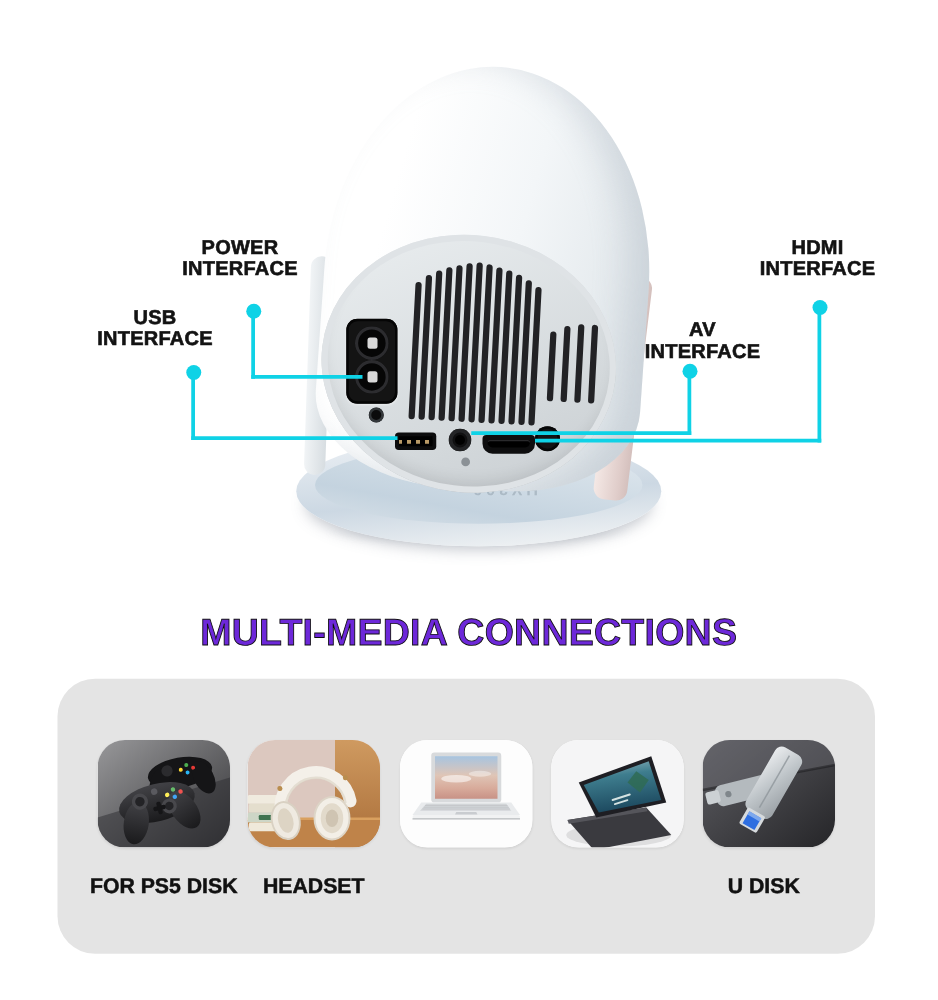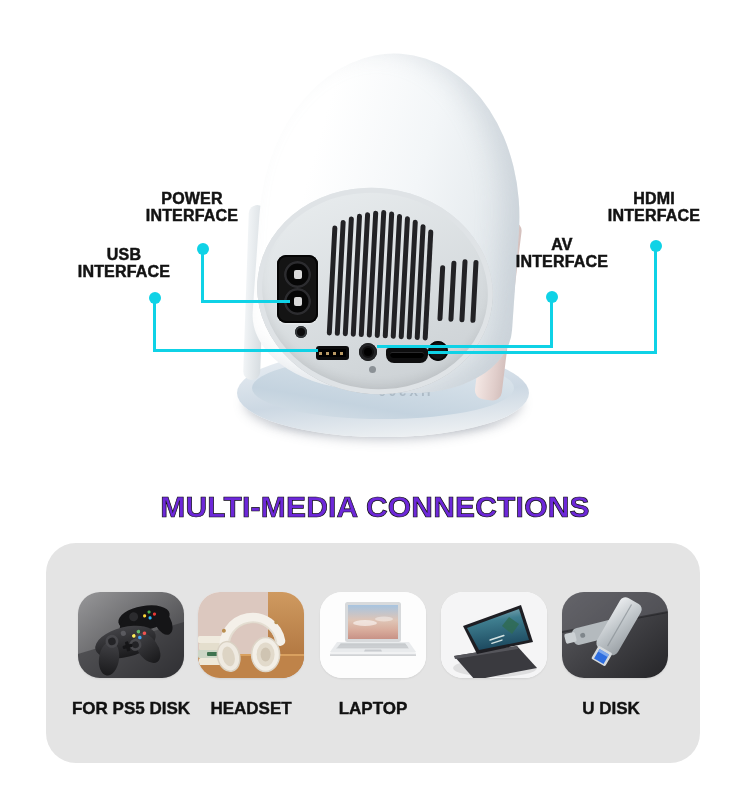--- a/index.html
+++ b/index.html
@@ -129,21 +129,21 @@
   <div class="abs hdmi-port">
       <div class="hdmi-slot"></div>
     </div>
   <div class="abs round-port"></div>
   <div class="abs screw-dot"></div>
 
   <div class="abs co-label" style="left:104px;top:191px;width:176px">POWER
 INTERFACE</div>
   <div class="abs co-label" style="left:36px;top:247px;width:176px">USB
 INTERFACE</div>
-  <div class="abs co-label" style="left:474px;top:237px;width:176px">AV
+  <div class="abs co-label" style="left:474px;top:257px;width:176px">AV
 INTERFACE</div>
   <div class="abs co-label" style="left:566px;top:191px;width:176px">HDMI
 INTERFACE</div>
 
   <div class="abs cdot" style="left:197px;top:243px"></div>
   <div class="abs cl" style="left:201px;top:249px;width:3px;height:54px"></div>
   <div class="abs cl" style="left:201px;top:300px;width:89px;height:3px"></div>
 
   <div class="abs cdot" style="left:149px;top:292px"></div>
   <div class="abs cl" style="left:153px;top:298px;width:3px;height:54px"></div>
@@ -312,16 +312,15 @@
         <line x1="52" y1="10" x2="52" y2="58" stroke="#8f969b" stroke-width="1.2" opacity="0.8"></line>
         <rect x="44" y="62" width="16" height="15" rx="1.5" fill="#d6dadd"></rect>
         <rect x="46.5" y="64.5" width="11" height="11" fill="#2e6ee0"></rect>
         <rect x="46.5" y="64.5" width="11" height="3" fill="#9fc0f2" opacity="0.7"></rect>
       </g>
     </svg>
   </div>
 
   <div class="abs tile-label" style="left:56px">FOR PS5 DISK</div>
   <div class="abs tile-label" style="left:176px">HEADSET</div>
-  <div class="abs tile-label" style="left:298px">LAPTOP</div>
   <div class="abs tile-label" style="left:536px">U DISK</div>
 
 </div>
 
 </body></html>

